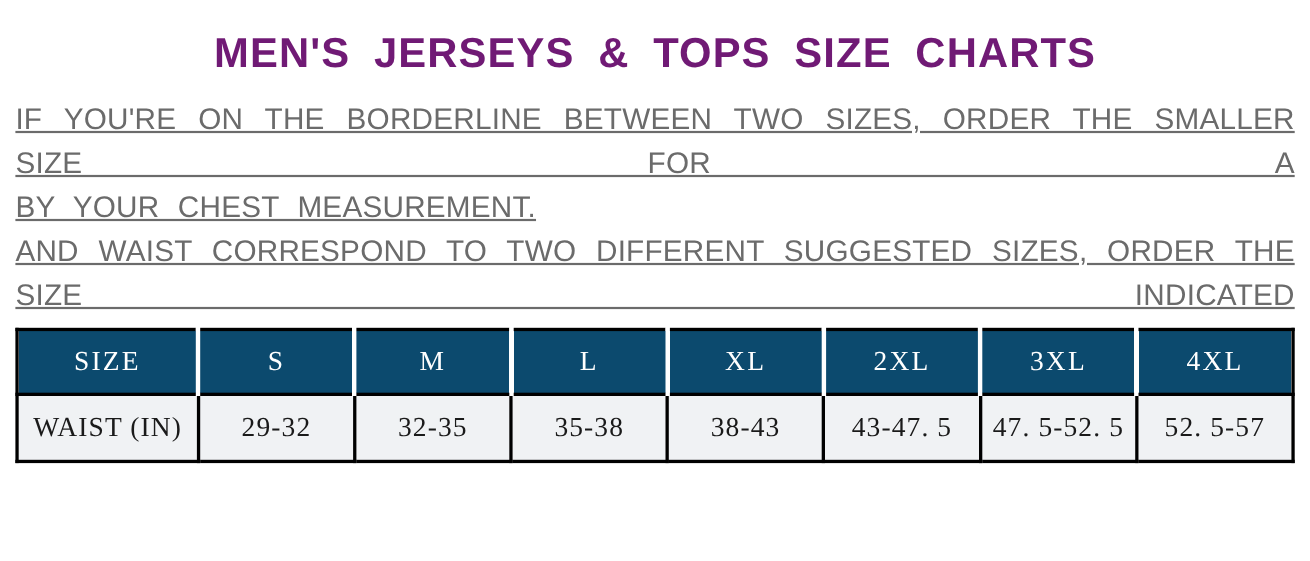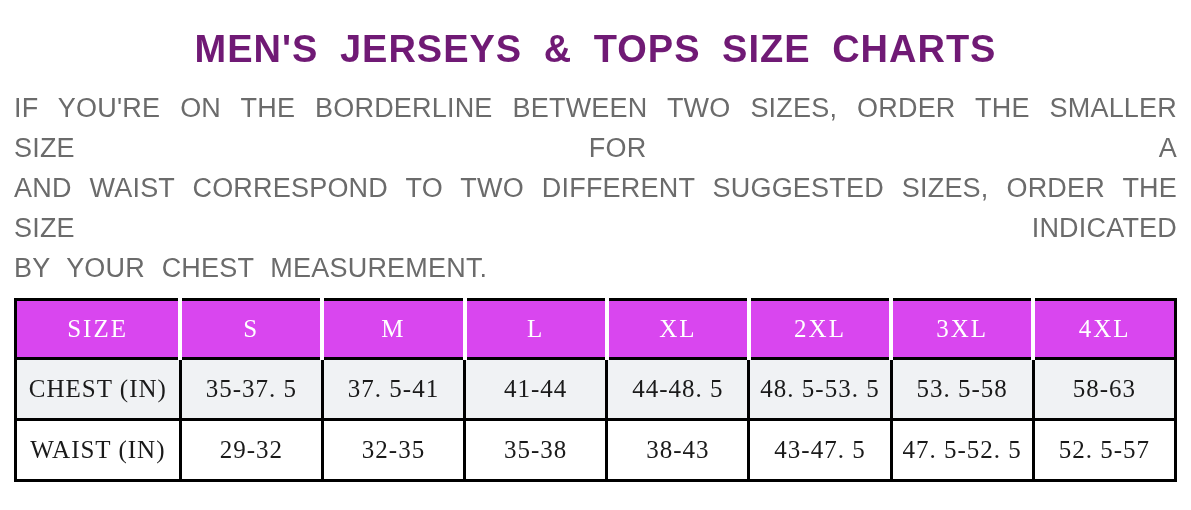--- a/index.html
+++ b/index.html
@@ -25,20 +25,21 @@
     margin-top: 16px;
     font-size: 27px;
     line-height: 40px;
     color: #6b6b6b;
     letter-spacing: 0.2px;
     word-spacing: 5px;
   }
   .intro .line {
     text-align: justify;
     text-align-last: justify;
+    text-decoration: underline;
   }
   .intro .line.last {
     text-align-last: left;
     word-spacing: 9px;
   }
 
   table.size-chart {
     margin-top: 10px;
     width: 100%;
     table-layout: fixed;
@@ -50,21 +51,21 @@
   }
   col.c-label { width: 14.2%; }
   th, td {
     text-align: center;
     vertical-align: middle;
     overflow: hidden;
     white-space: pre;
   }
   th {
     height: 54px;
-    background: #d946ef;
+    background: #0c4a6e;
     color: #ffffff;
     font-weight: 400;
     letter-spacing: 2px;
     border: 3px solid #000000;
   }
   th:not(:first-child) { border-left: 4px solid #ffffff; }
   td {
     height: 56px;
     border: 3px solid #000000;
     letter-spacing: 1px;
@@ -74,22 +75,22 @@
 </style>
 </head>
 <body>
 
 <div class="page">
 
   <h1 class="page-title">MEN'S JERSEYS &amp; TOPS SIZE CHARTS</h1>
 
   <div class="intro">
     <div class="line">IF YOU'RE ON THE BORDERLINE BETWEEN TWO SIZES, ORDER THE SMALLER SIZE FOR A</div>
+    <div class="line last">BY YOUR CHEST MEASUREMENT.</div>
     <div class="line">AND WAIST CORRESPOND TO TWO DIFFERENT SUGGESTED SIZES, ORDER THE SIZE INDICATED</div>
-    <div class="line last">BY YOUR CHEST MEASUREMENT.</div>
   </div>
 
   <table class="size-chart">
     <colgroup>
       <col class="c-label">
         <col>
         <col>
         <col>
         <col>
         <col>
@@ -103,30 +104,20 @@
         <th>M</th>
         <th>L</th>
         <th>XL</th>
         <th>2XL</th>
         <th>3XL</th>
         <th>4XL</th>
       </tr>
     </thead>
     <tbody>
       <tr>
-        <td>CHEST (IN)</td>
-        <td>35-37. 5</td>
-        <td>37. 5-41</td>
-        <td>41-44</td>
-        <td>44-48. 5</td>
-        <td>48. 5-53. 5</td>
-        <td>53. 5-58</td>
-        <td>58-63</td>
-      </tr>
-      <tr>
         <td>WAIST (IN)</td>
         <td>29-32</td>
         <td>32-35</td>
         <td>35-38</td>
         <td>38-43</td>
         <td>43-47. 5</td>
         <td>47. 5-52. 5</td>
         <td>52. 5-57</td>
       </tr>
 

